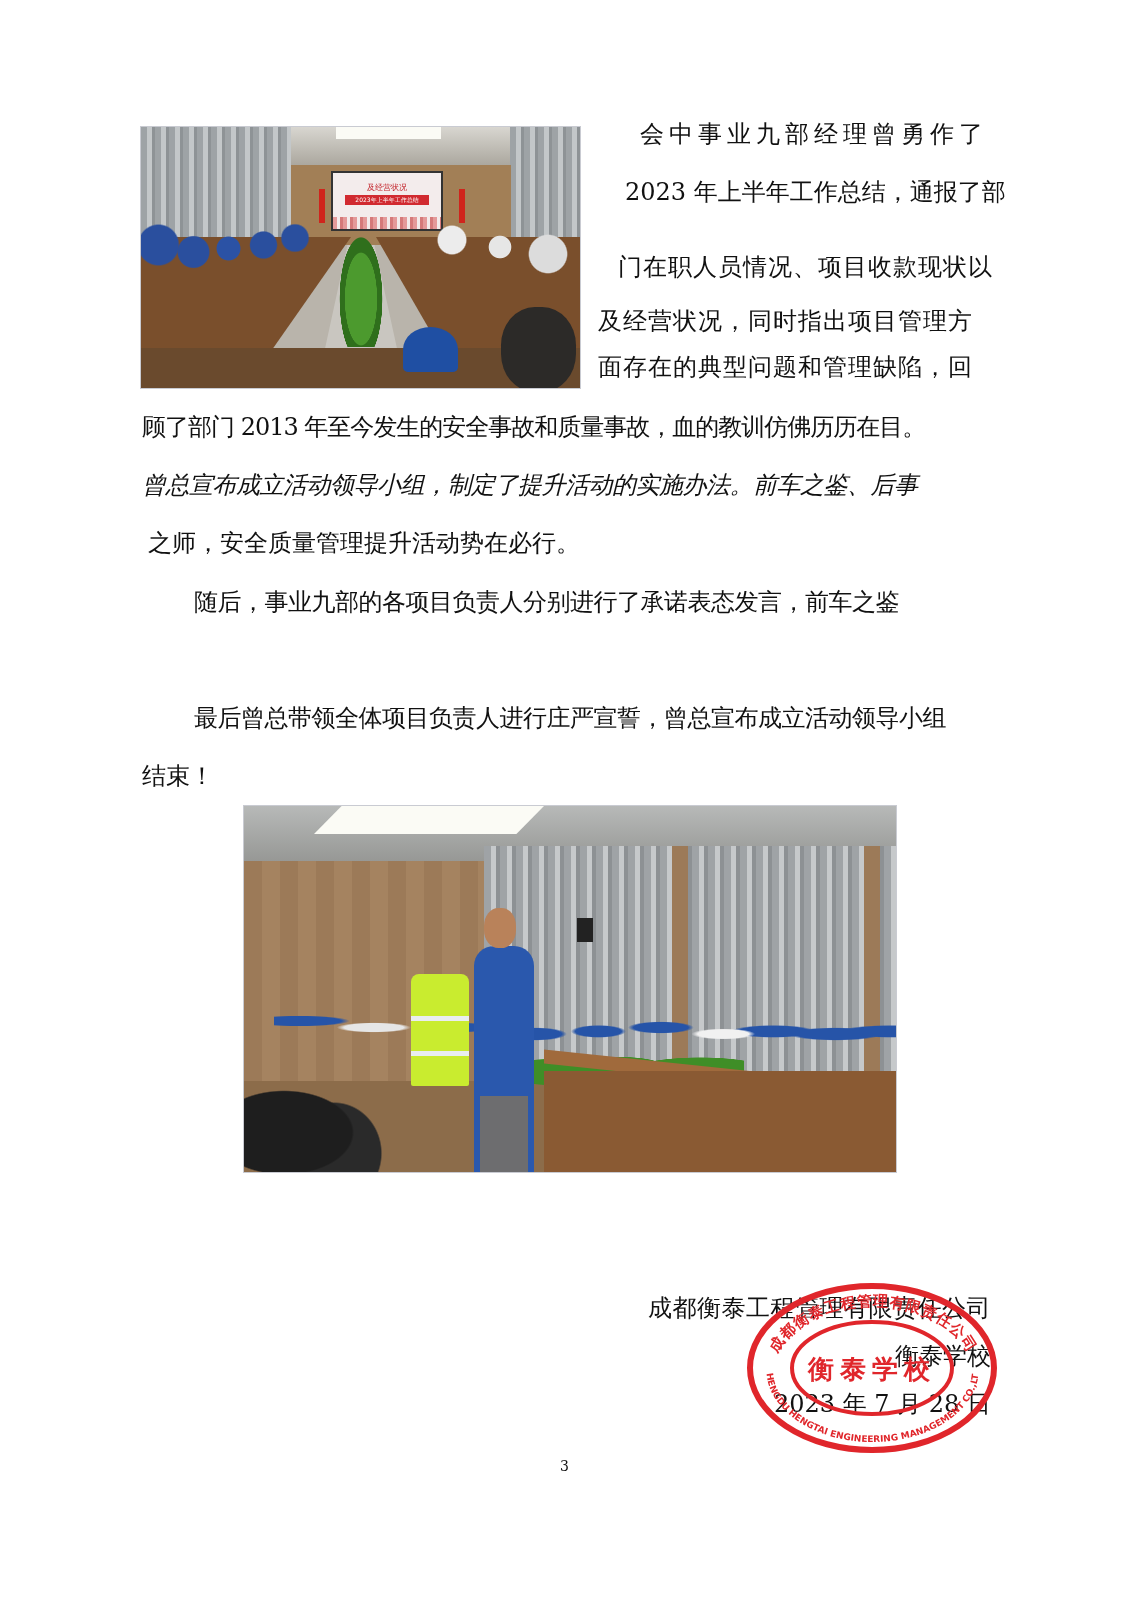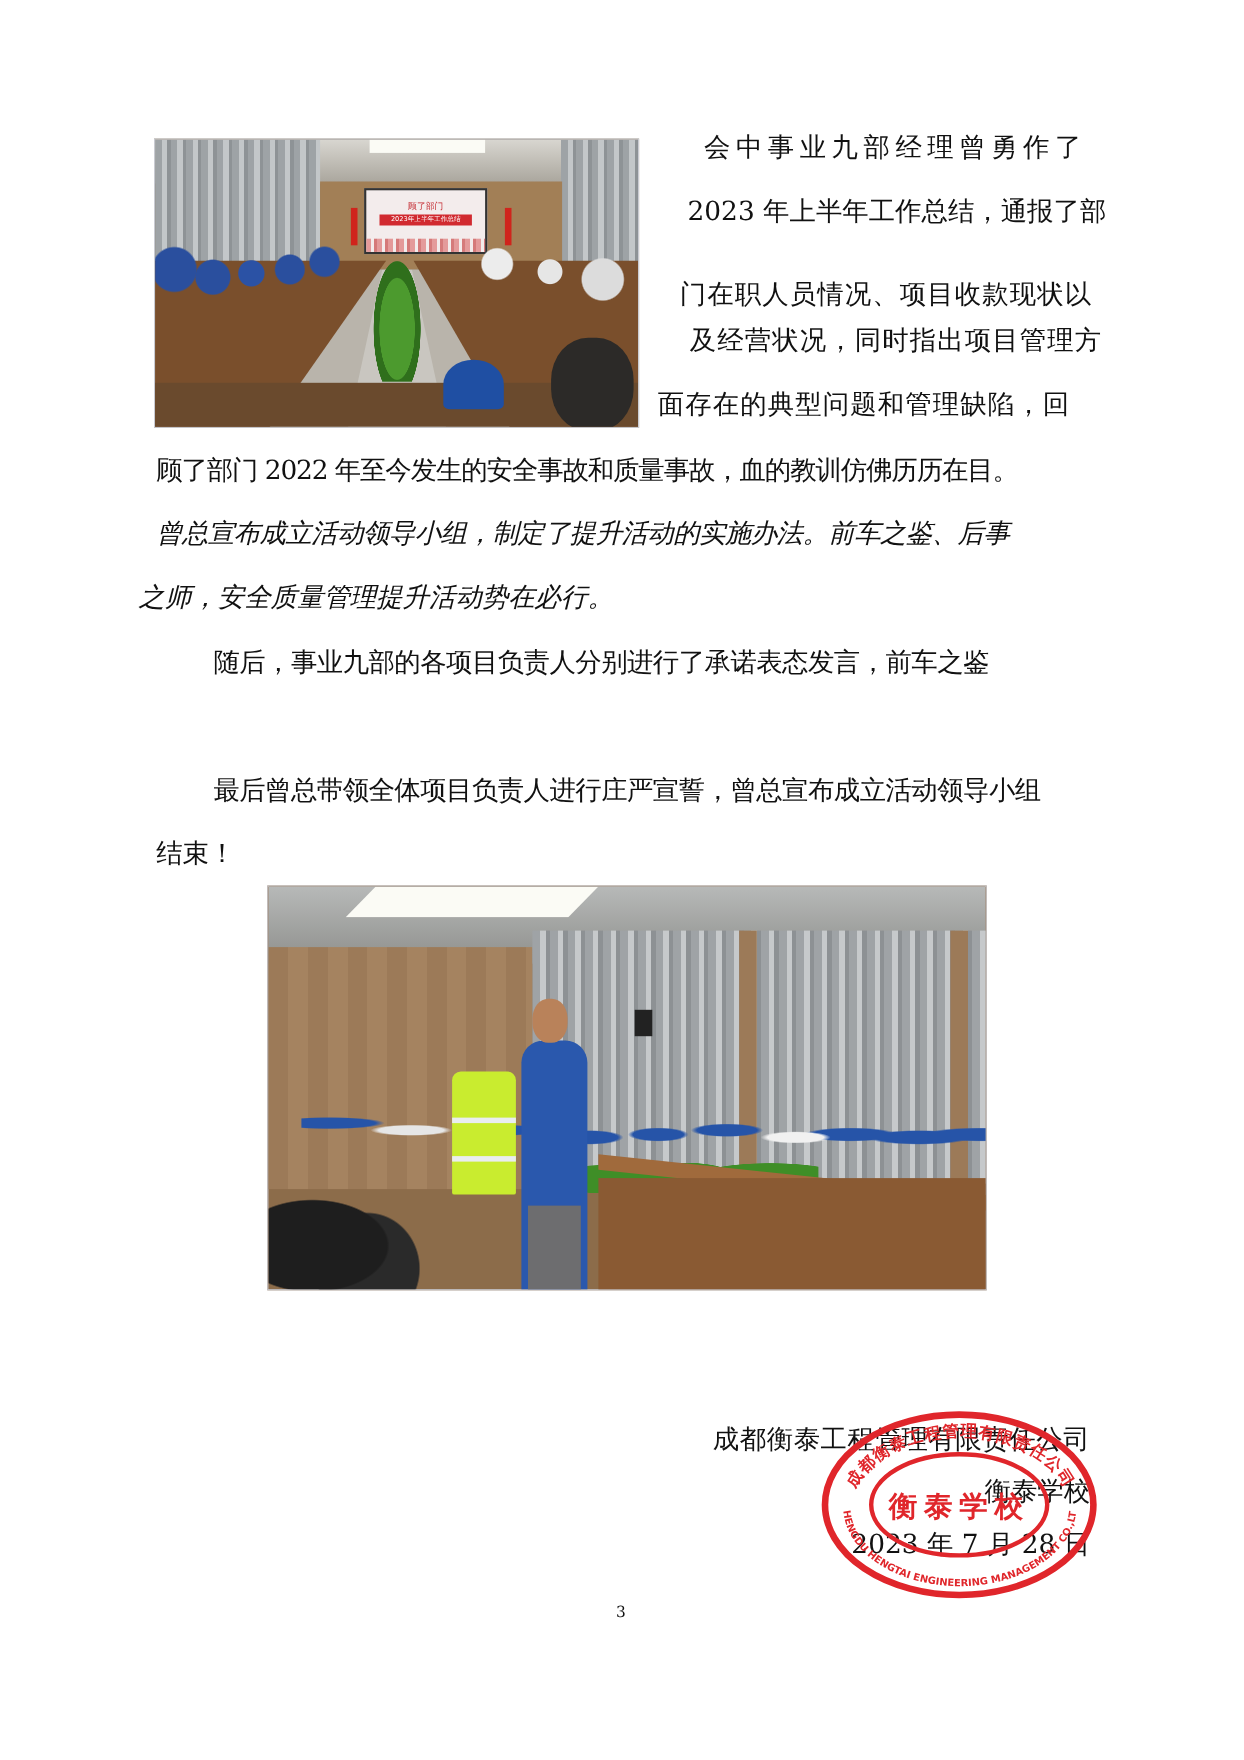--- a/index.html
+++ b/index.html
@@ -82,45 +82,45 @@
 
   <div id="photo1" class="photo">
     <div class="p1-ceiling"></div>
     <div class="p1-light"></div>
     <div class="p1-curtain-l"></div>
     <div class="p1-curtain-r"></div>
     <div class="p1-wall"></div>
     <div class="p1-flag" style="left:178px"></div>
     <div class="p1-flag" style="left:318px"></div>
     <div class="p1-screen">
-      <div class="p1-screen-t1">顾了部门</div>
+      <div class="p1-screen-t1">及经营状况</div>
       <div class="p1-screen-t2">2023年上半年工作总结</div>
       <div class="p1-screen-city"></div>
     </div>
     <div class="p1-floor"></div>
     <div class="p1-table-l"></div>
     <div class="p1-table-r"></div>
     <div class="p1-aisle"></div>
     <div class="p1-people-l"></div>
     <div class="p1-people-r"></div>
     <div class="p1-plant"></div>
     <div class="p1-front"></div>
     <div class="p1-helmet"></div>
     <div class="p1-head-r"></div>
   </div>
 
   <div class="line" style="left:640px; top:119px; letter-spacing:5px;">会中事业九部经理曾勇作了</div>
   <div class="line" style="left:625px; top:177px;">2023 年上半年工作总结，通报了部</div>
   <div class="line" style="left:598px; top:252px; letter-spacing:1px;margin-left:20px;">门在职人员情况、项目收款现状以</div>
-  <div class="line" style="left:598px; top:294px; letter-spacing:1px;margin-left:29px;">及经营状况，同时指出项目管理方</div>
+  <div class="line" style="left:598px; top:306px; letter-spacing:1px;">及经营状况，同时指出项目管理方</div>
   <div class="line" style="left:598px; top:352px; letter-spacing:1px;">面存在的典型问题和管理缺陷，回</div>
 
-  <div class="line" style="left:142px; top:412px; letter-spacing:-1px;">顾了部门 2022 年至今发生的安全事故和质量事故，血的教训仿佛历历在目。</div>
+  <div class="line" style="left:142px; top:412px; letter-spacing:-1px;">顾了部门 2013 年至今发生的安全事故和质量事故，血的教训仿佛历历在目。</div>
   <div class="line" style="left:142px; top:470px; letter-spacing:-0.5px;font-style:italic;">曾总宣布成立活动领导小组，制定了提升活动的实施办法。前车之鉴、后事</div>
-  <div class="line" style="left:126px; top:528px;font-style:italic;">之师，安全质量管理提升活动势在必行。</div>
+  <div class="line" style="left:148px; top:528px;">之师，安全质量管理提升活动势在必行。</div>
 
   <div class="line" style="left:194px; top:587px; letter-spacing:-0.5px;">随后，事业九部的各项目负责人分别进行了承诺表态发言，前车之鉴</div>
 
   <div class="line" style="left:194px; top:703px; letter-spacing:-0.5px;">最后曾总带领全体项目负责人进行庄严宣誓，曾总宣布成立活动领导小组</div>
   <div class="line" style="left:142px; top:761px;">结束！</div>
 
   <div id="photo2" class="photo">
     <div class="p2-ceiling"></div>
     <div class="p2-light"></div>
     <div class="p2-wall-l"></div>

